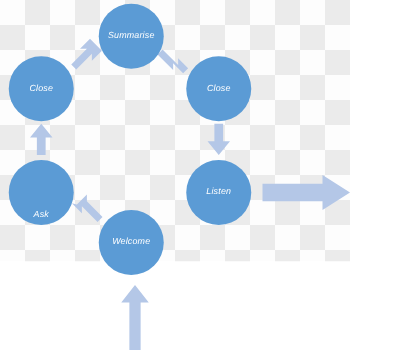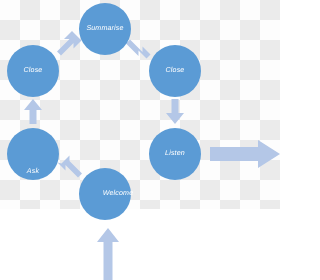--- a/index.html
+++ b/index.html
@@ -85,15 +85,15 @@
     <circle cx="33" cy="154" r="26" fill="#5b9bd5"></circle>
     <circle cx="175" cy="154" r="26" fill="#5b9bd5"></circle>
     <circle cx="105" cy="194" r="26" fill="#5b9bd5"></circle>
   </svg>
 
   <div class="node-label" style="left: 105px; top: 29px; color: rgb(255, 255, 255);">Summarise</div>
   <div class="node-label" style="left: 33px; top: 71px; color: rgb(255, 255, 255);">Close</div>
   <div class="node-label" style="left: 175px; top: 71px; color: rgb(255, 255, 255);">Close</div>
   <div class="node-label" style="left: 33px; top: 172px; color: rgb(255, 255, 255);">Ask</div>
   <div class="node-label" style="left: 175px; top: 154px; color: rgb(255, 255, 255);">Listen</div>
-  <div class="node-label" style="left: 105px; top: 194px; color: rgb(255, 255, 255); margin-left: 13px;">Welcome</div>
+  <div class="node-label" style="left: 105px; top: 194px; color: rgb(255, 255, 255);">Welcome</div>
 
 </div>
 
 </body></html>

